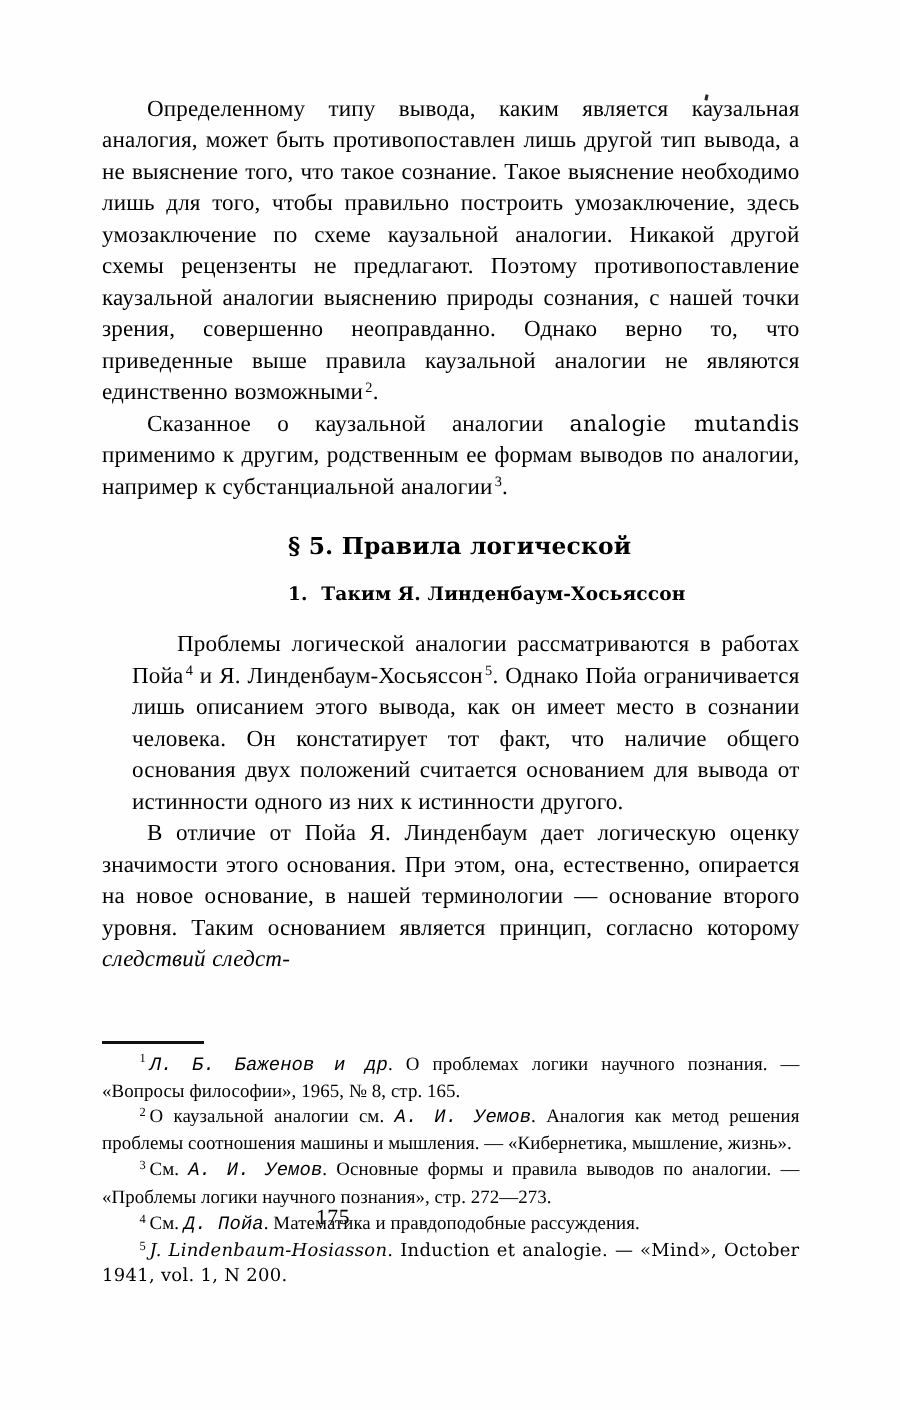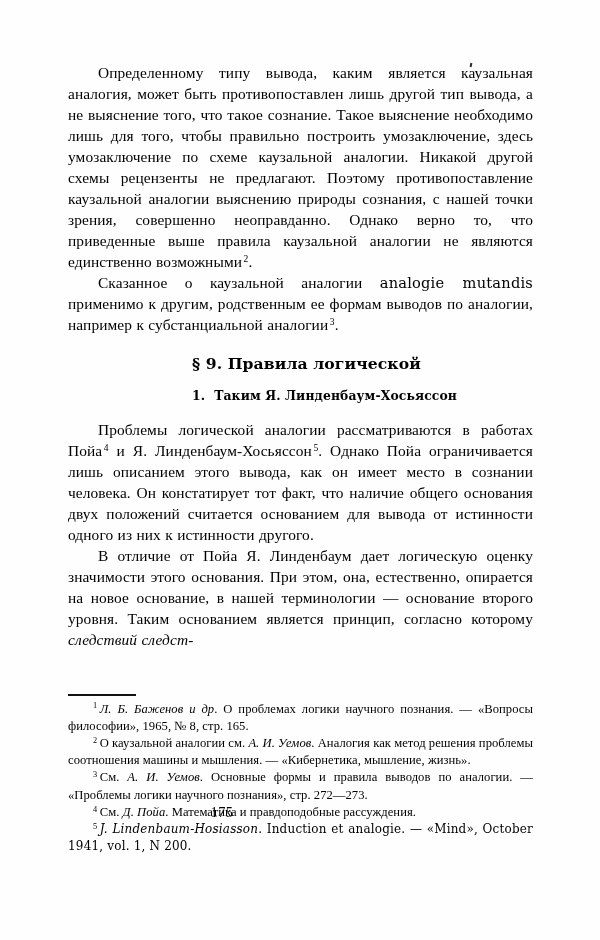--- a/index.html
+++ b/index.html
@@ -78,21 +78,21 @@
   .sub-heading {
     font-family: "DejaVu Serif", "Liberation Serif", serif;
     font-weight: bold;
     font-size: 12.4px;
     line-height: 17px;
     margin: 13px 0 0 0;
     letter-spacing: 0.1px;
   }
   .sub-heading .num { padding-right: 9px; }
 
-  .after-heading { margin-top: 15px; }
+  .after-heading { margin-top: 15px; margin-left: 20px; }
 
   
   .footnotes {
     position: absolute;
     left: 68px;
     top: 694px;
     width: 465px;
   }
   .fn-rule {
     width: 68px;
@@ -108,21 +108,21 @@
     margin: 0;
     text-indent: 25px;
     letter-spacing: 0.05px;
   }
   .fn sup {
     font-size: 0.66em;
     vertical-align: 0.5em;
     line-height: 0;
     padding-right: 2.5px;
   }
-  .fn .ital { font-style: italic; }
+  .fn .ital { font-style: italic; font-family: Liberation Mono, monospace; }
   .fn .lat {
     font-family: "DejaVu Serif", "Liberation Serif", serif;
     font-size: 0.95em;
   }
 
   
   .folio {
     position: absolute;
     top: 804px;
     left: 0;
@@ -151,21 +151,21 @@
 
   <div class="text-block">
 
 
     <p class="para indent">Определенному типу вывода, каким является каузальная аналогия, может быть противопоставлен лишь другой тип вывода, а не выяснение того, что такое сознание. Такое выяснение необходимо лишь для того, чтобы правильно построить умозаключение, здесь умозаключение по схеме каузальной аналогии. Никакой другой схемы рецензенты не предлагают. Поэтому противопоставление каузальной аналогии выяснению природы сознания, с нашей точки зрения, совершенно неоправданно. Однако верно то, что приведенные выше правила каузальной аналогии не являются единственно возможными<sup>2</sup>.</p>
 
     <p class="para indent">Сказанное о каузальной аналогии <span class="lat">analogie mutandis</span> применимо к другим, родственным ее формам выводов по аналогии, например к субстанциальной аналогии<sup>3</sup>.</p>
 
     <div class="heading-block">
       <h2 class="sec-heading">
-        <span>§ 9. Правила логической</span>
+        <span>§ 5. Правила логической</span>
       </h2>
       <h3 class="sub-heading">
         <span class="num">1.</span><span>Таким Я. Линденбаум-Хосьяссон</span>
       </h3>
     </div>
 
     <p class="para indent after-heading">Проблемы логической аналогии рассматриваются в работах Пойа<sup>4</sup> и Я. Линденбаум-Хосьяссон<sup>5</sup>. Однако Пойа ограничивается лишь описанием этого вывода, как он имеет место в сознании человека. Он констатирует тот факт, что наличие общего основания двух положений считается основанием для вывода от истинности одного из них к истинности другого.</p>
 
     <p class="para indent">В отличие от Пойа Я. Линденбаум дает логическую оценку значимости этого основания. При этом, она, естественно, опирается на новое основание, в нашей терминологии — основание второго уровня. Таким основанием является принцип, согласно которому <span class="ital">следствий следст-</span></p>
 

